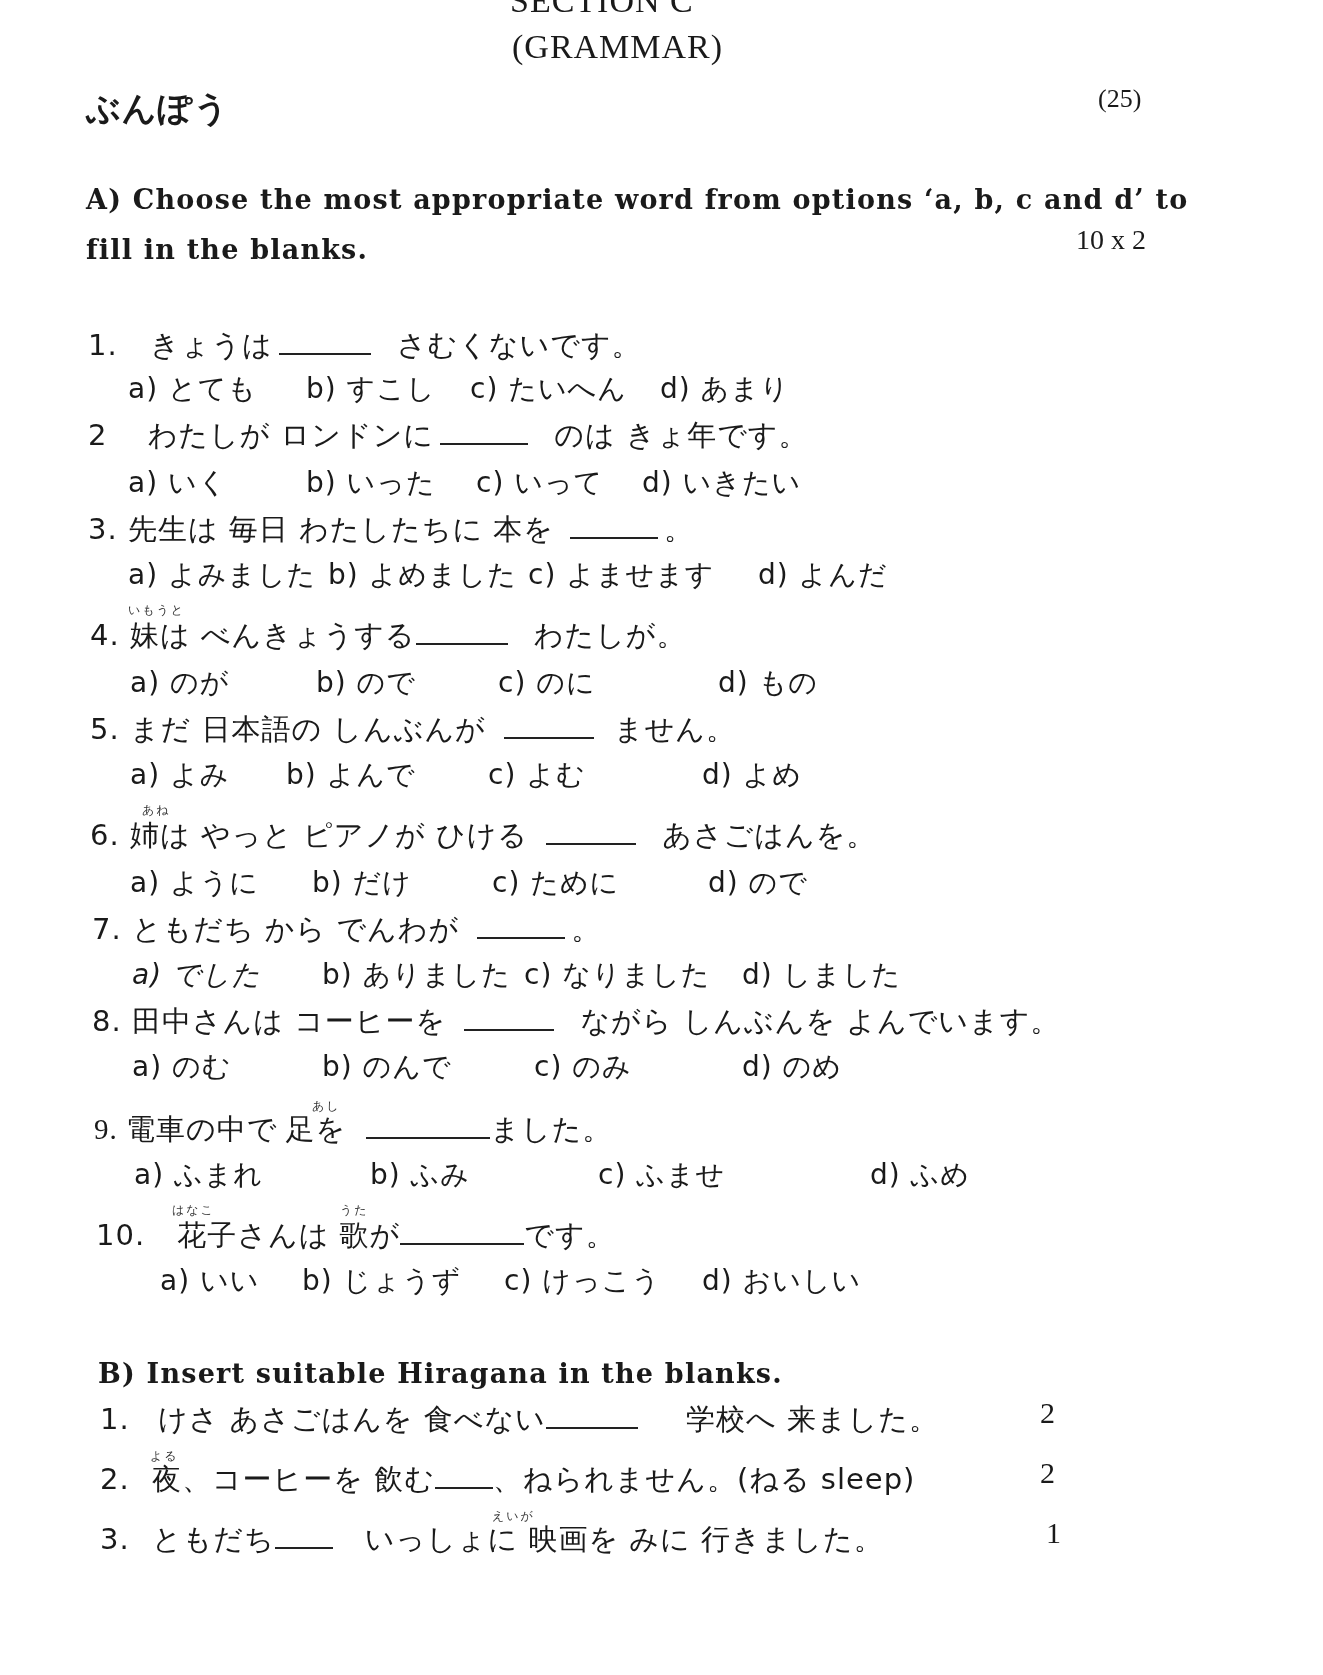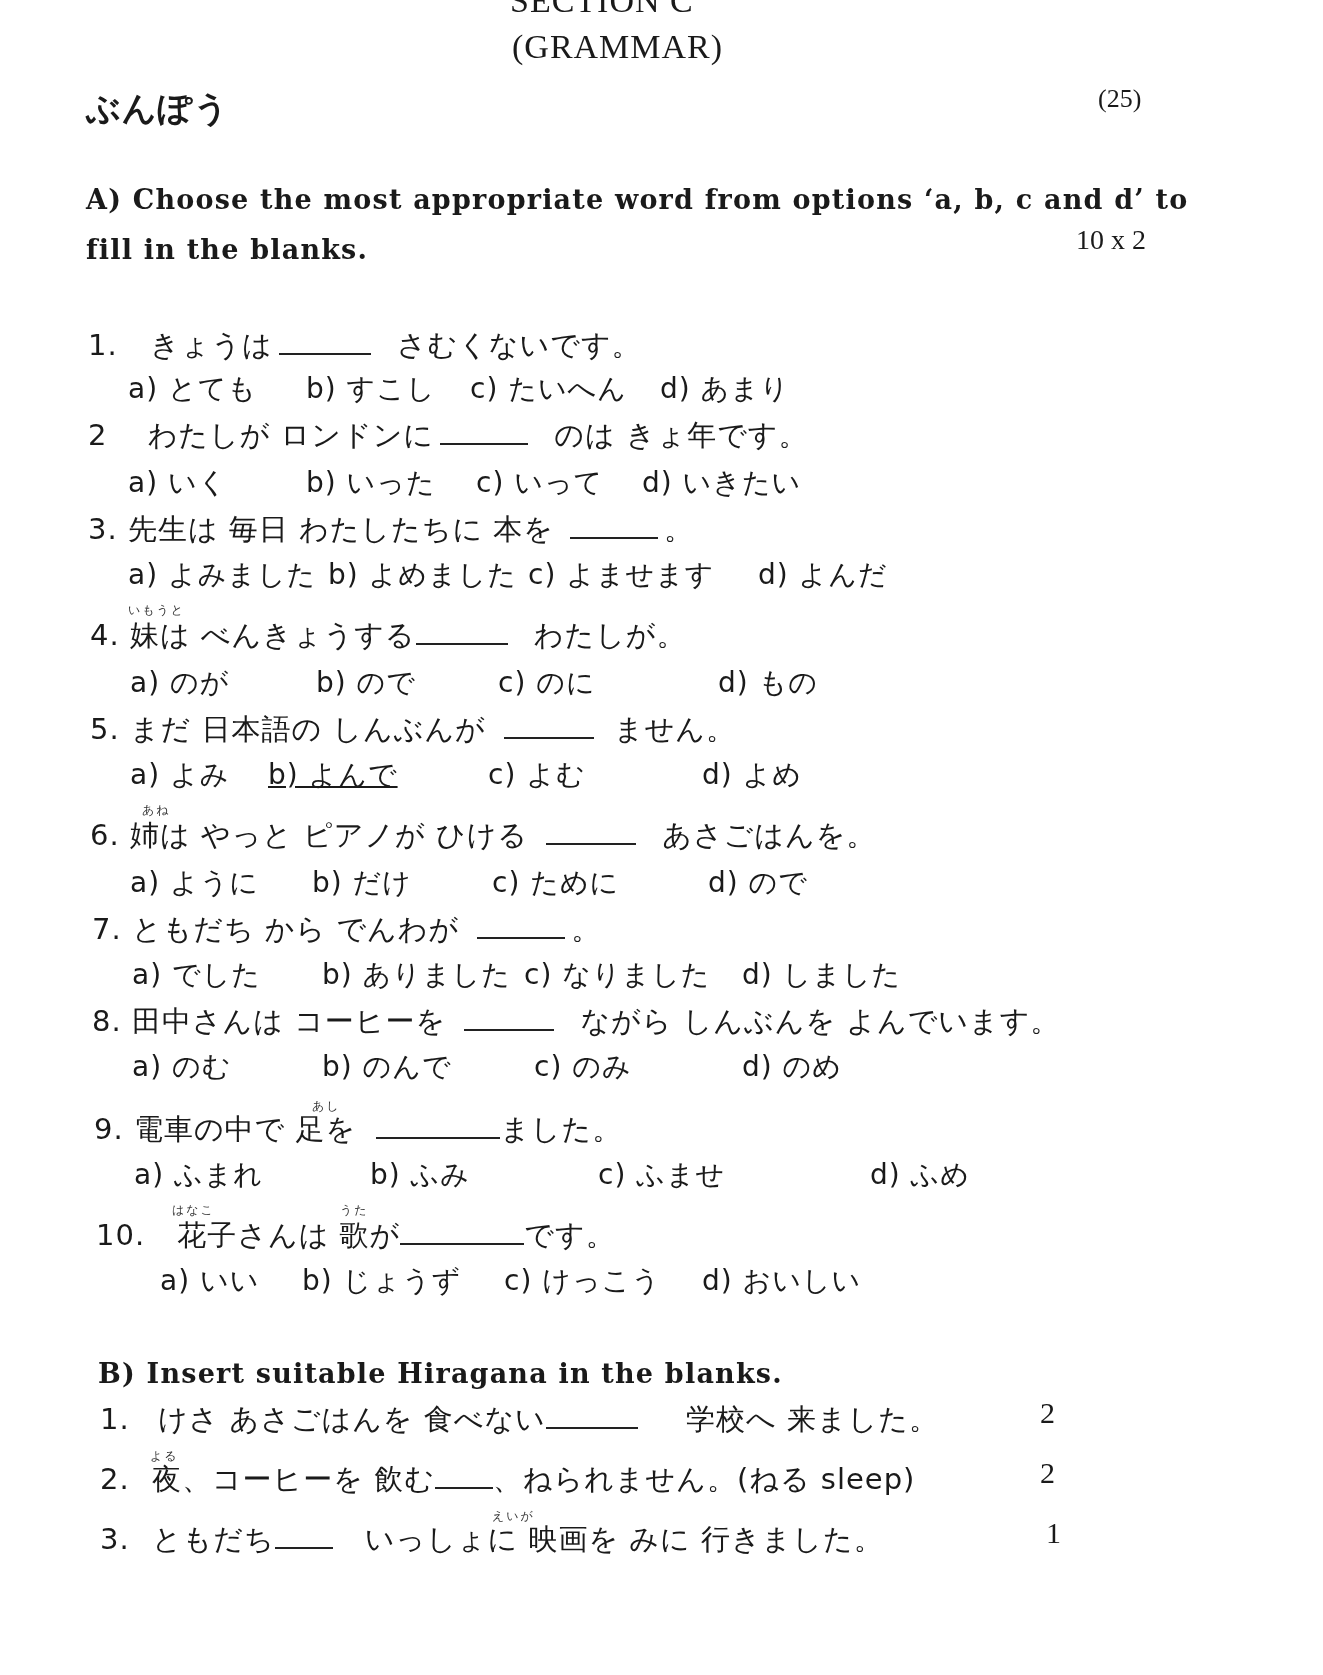--- a/index.html
+++ b/index.html
@@ -64,56 +64,56 @@
 <div class="opt jp" style="left:316px; top:664px;">b) ので</div>
 <div class="opt jp" style="left:498px; top:664px;">c) のに</div>
 <div class="opt jp" style="left:718px; top:664px;">d) もの</div>
 
 <div class="abs jp" style="left:90px; top:710px;">
   <span>5.</span>
   <span>まだ 日本語の しんぶんが</span><span class="blank" style="width:90px; margin-left:18px"></span>
   <span style="margin-left:4px">ません。</span>
 </div>
 <div class="opt jp" style="left:130px; top:756px;">a) よみ</div>
-<div class="opt jp" style="left:268px; top:756px;text-decoration:underline;">b) よんで</div>
+<div class="opt jp" style="left:286px; top:756px;">b) よんで</div>
 <div class="opt jp" style="left:488px; top:756px;">c) よむ</div>
 <div class="opt jp" style="left:702px; top:756px;">d) よめ</div>
 
 <div class="ruby" style="left:142px; top:802px;">あね</div>
 <div class="abs jp" style="left:90px; top:816px;">
   <span>6.</span>
   <span>姉は やっと ピアノが ひける</span><span class="blank" style="width:90px; margin-left:18px"></span>
   <span style="margin-left:10px">あさごはんを。</span>
 </div>
 <div class="opt jp" style="left:130px; top:864px;">a) ように</div>
 <div class="opt jp" style="left:312px; top:864px;">b) だけ</div>
 <div class="opt jp" style="left:492px; top:864px;">c) ために</div>
 <div class="opt jp" style="left:708px; top:864px;">d) ので</div>
 
 <div class="abs jp" style="left:92px; top:910px;">
   <span>7.</span>
   <span>ともだち から でんわが</span><span class="blank" style="width:88px; margin-left:18px"></span><span>。</span>
 </div>
-<div class="opt jp" style="left:132px; top:956px;">a) でした</div>
+<div class="opt jp" style="left:132px; top:956px;font-style:italic;">a) でした</div>
 <div class="opt jp" style="left:322px; top:956px;">b) ありました</div>
 <div class="opt jp" style="left:524px; top:956px;">c) なりました</div>
 <div class="opt jp" style="left:742px; top:956px;">d) しました</div>
 
 <div class="abs jp" style="left:92px; top:1002px;">
   <span>8.</span>
   <span>田中さんは コーヒーを</span><span class="blank" style="width:90px; margin-left:18px"></span>
   <span style="margin-left:10px">ながら しんぶんを よんでいます。</span>
 </div>
 <div class="opt jp" style="left:132px; top:1048px;">a) のむ</div>
 <div class="opt jp" style="left:322px; top:1048px;">b) のんで</div>
 <div class="opt jp" style="left:534px; top:1048px;">c) のみ</div>
 <div class="opt jp" style="left:742px; top:1048px;">d) のめ</div>
 
 <div class="ruby" style="left:312px; top:1098px;">あし</div>
-<div class="abs jp" style="left:94px; top:1110px;">
+<div class="abs jp" style="left:94px; top:1110px;font-family:Liberation Serif, serif;">
   <span>9.</span>
   <span>電車の中で 足を</span><span class="blank" style="width:124px; margin-left:20px; margin-right:0"></span><span>ました。</span>
 </div>
 <div class="opt jp" style="left:134px; top:1156px;">a) ふまれ</div>
 <div class="opt jp" style="left:370px; top:1156px;">b) ふみ</div>
 <div class="opt jp" style="left:598px; top:1156px;">c) ふませ</div>
 <div class="opt jp" style="left:870px; top:1156px;">d) ふめ</div>
 
 <div class="ruby" style="left:172px; top:1202px;">はなこ</div>
 <div class="ruby" style="left:340px; top:1202px;">うた</div>

